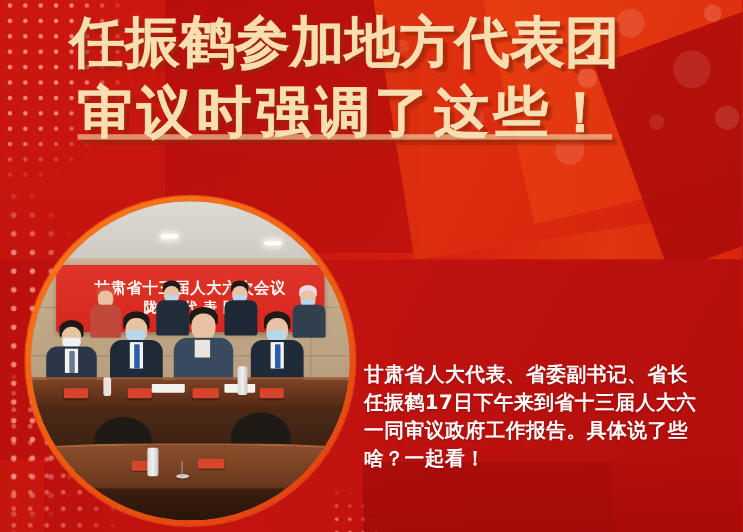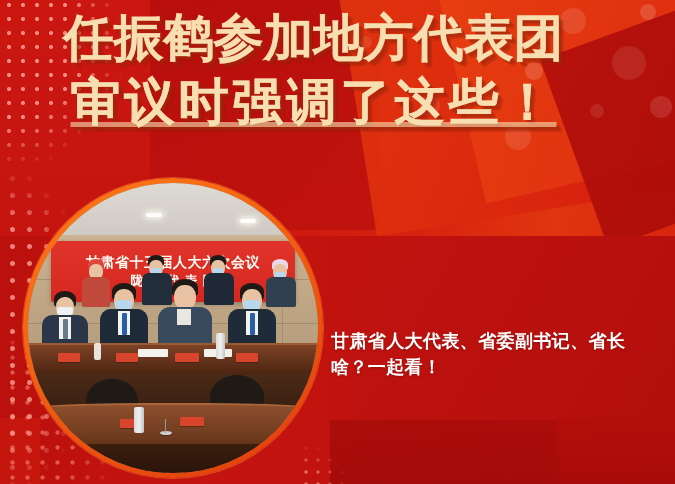--- a/index.html
+++ b/index.html
@@ -371,16 +371,18 @@
       <div class="micstem" style="left:137px;top:236px;height:14px;z-index:5;"></div>
 
       <div class="ph-layer ph-bottom"></div>
     </div>
   </div>
 
   <div class="dotarc"></div>
 
   <div class="copy">
     <p>甘肃省人大代表、省委副书记、省长</p>
+    <p>任振鹤17日下午来到省十三届人大六</p>
+    <p>一同审议政府工作报告。具体说了些</p>
     <p>啥？一起看！</p>
   </div>
 
 </div>
 
 </body></html>

